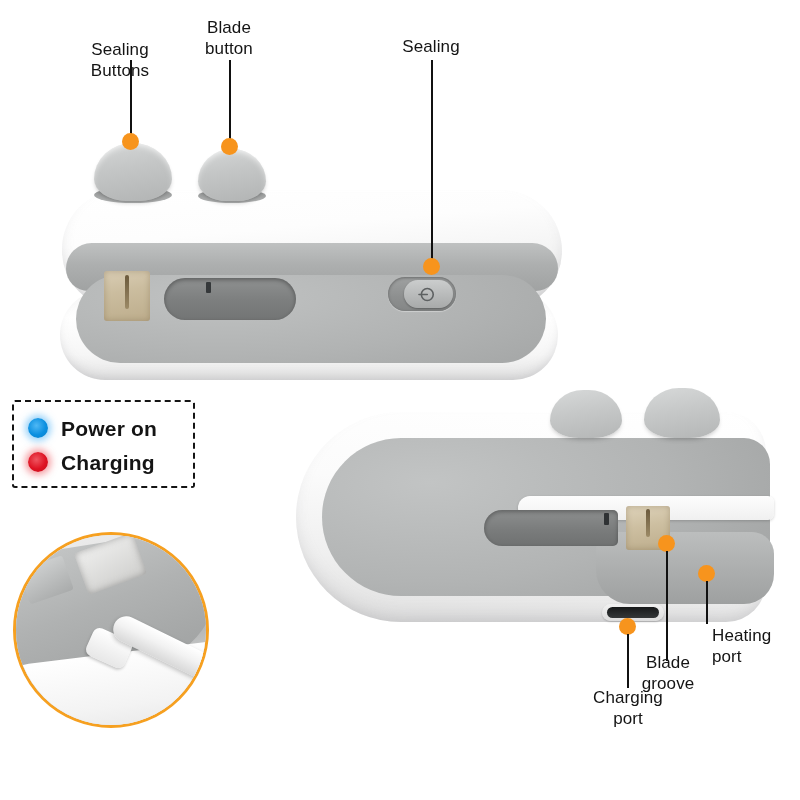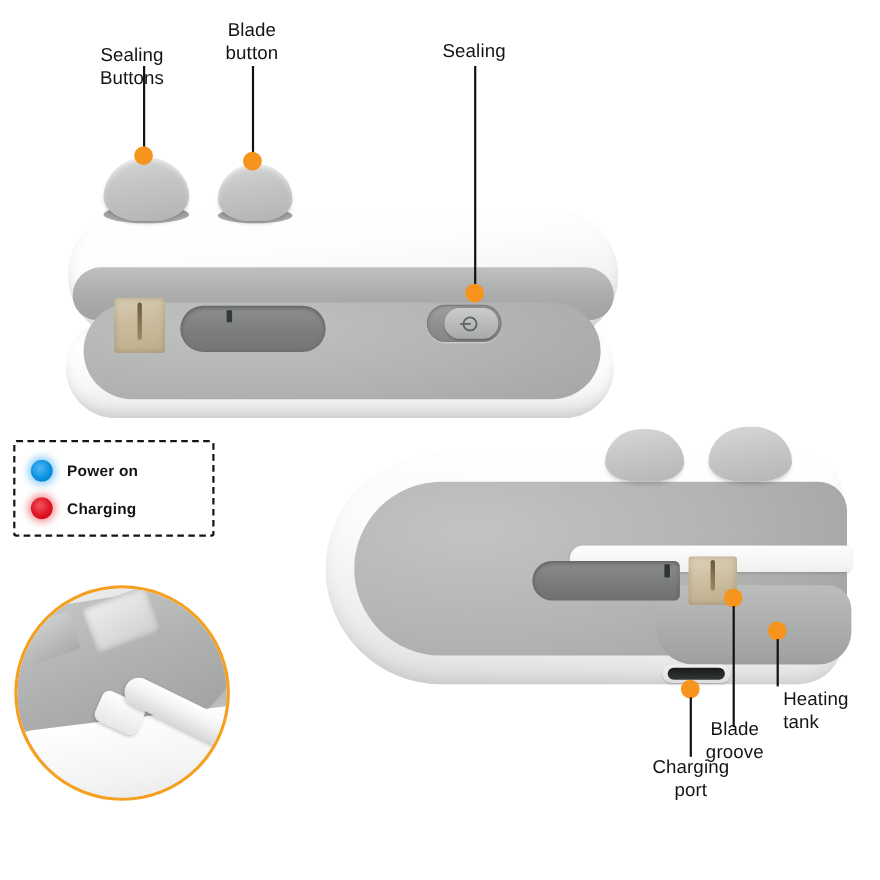--- a/index.html
+++ b/index.html
@@ -195,21 +195,21 @@
   .legend-dot { width: 20px; height: 20px; border-radius: 50%; flex: 0 0 auto; }
   .legend-dot.blue {
     background: radial-gradient(circle at 42% 38%,#4fb8f5 0%,#0a8fe0 55%,#0a7fc8 100%);
     box-shadow: 0 0 7px 3px rgba(70,175,245,.55);
   }
   .legend-dot.red {
     background: radial-gradient(circle at 42% 38%,#ef5560 0%,#de1222 55%,#c40d1c 100%);
     box-shadow: 0 0 7px 3px rgba(235,60,70,.5);
   }
   .legend-text {
-    margin-left: 13px; font-size: 14px; font-weight: bold; color: #141414;
+    margin-left: 13px; font-size: 21px; font-weight: bold; color: #141414;
     letter-spacing: .2px; line-height: 1;
   }
 
   
   .inset {
     position: absolute; left: 13px; top: 532px; width: 196px; height: 196px;
     border-radius: 50%; border: 3px solid #F6A020; overflow: hidden;
     background: #e9e9e9;
   }
   .ins-bg {
@@ -343,15 +343,15 @@
   <div class="leader" style="left:706px; top:581px; height:43px;"></div>
 
   <div class="dot" style="left:619px; top:618px; width:17px; height:17px;"></div>
   <div class="leader" style="left:627px; top:634px; height:54px;"></div>
 
   <div class="callout-label" style="left:580px; top:688px; width:96px;">Charging
 port</div>
   <div class="callout-label" style="left:625px; top:653px; width:86px;">Blade
 groove</div>
   <div class="callout-label" style="left:712px; top:626px; width:84px; text-align:left;">Heating
-tank</div>
+port</div>
 
 </div>
 
 </body></html>

